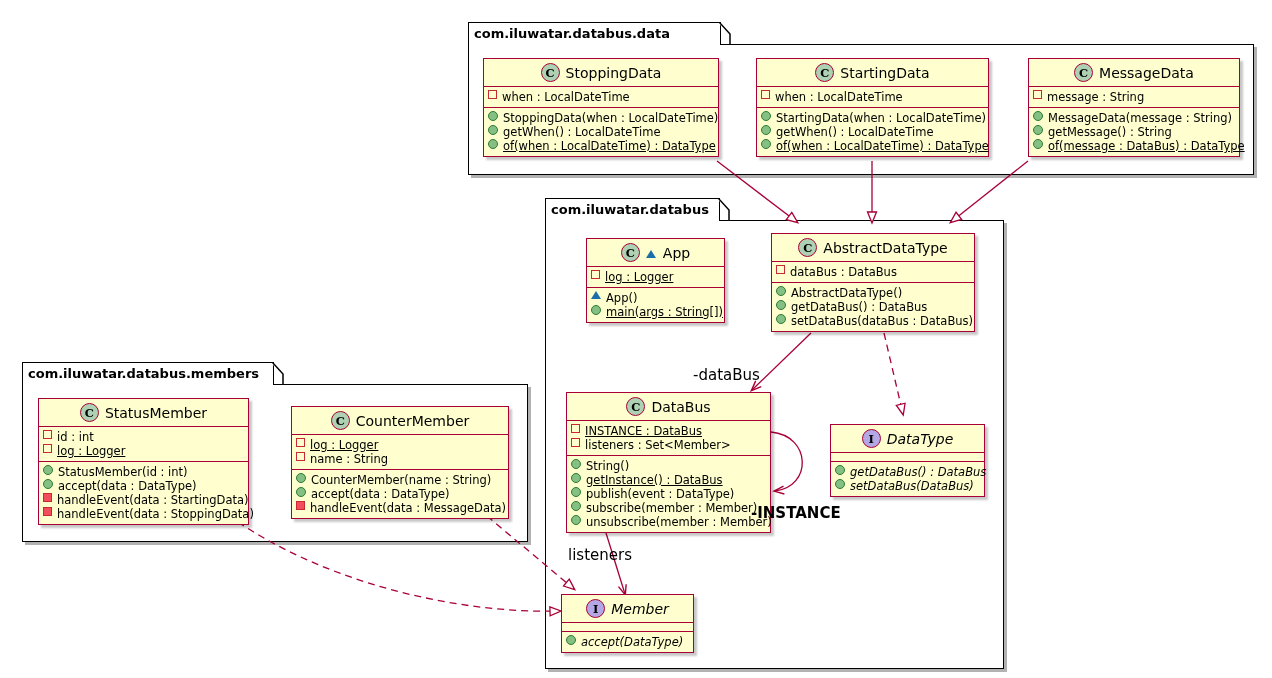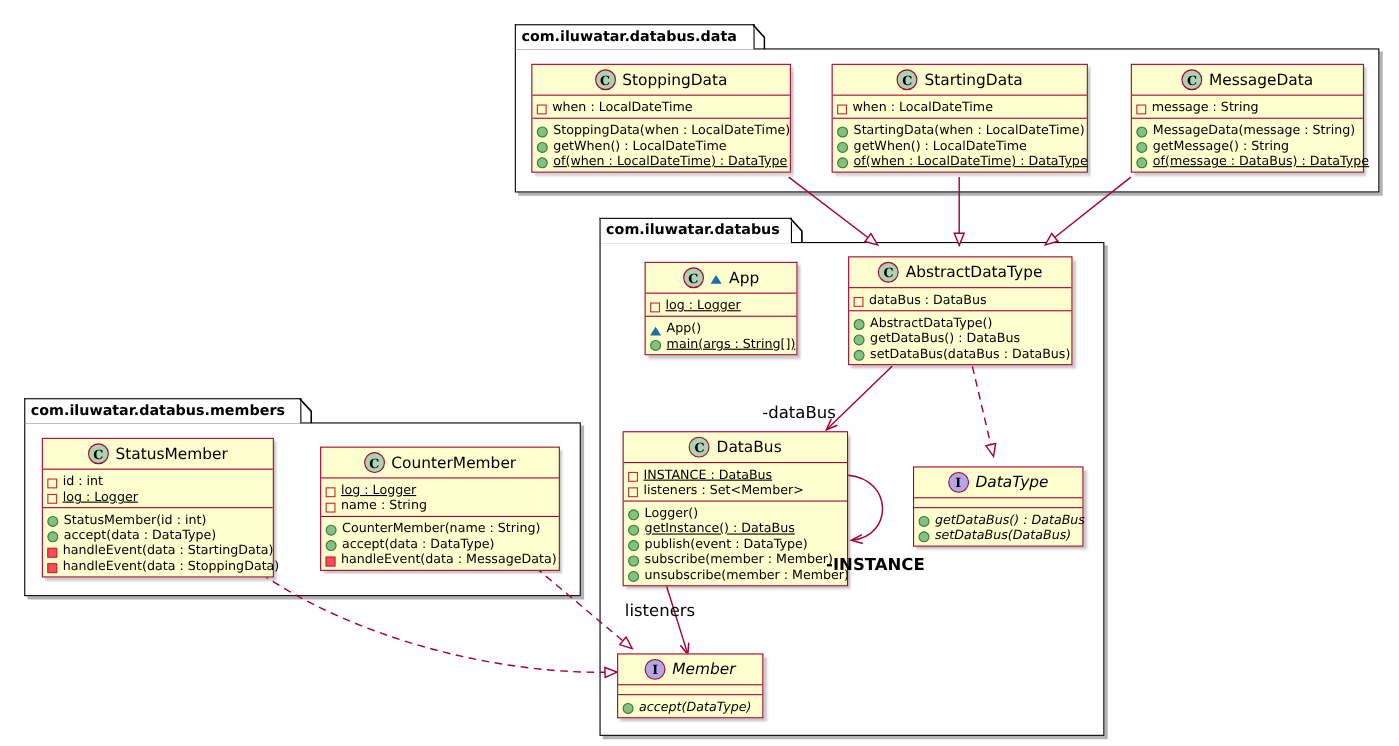--- a/index.html
+++ b/index.html
@@ -118,21 +118,21 @@
   .cls-section {
     box-sizing: border-box;
     padding: 3px 5px 3px 4px;
     border-bottom: 1.3px solid #a80036;
   }
   .cls-section:last-child { border-bottom: none; }
   .cls-section.empty { height: 9px; padding: 0; }
 
   .member-row {
     display: flex;
-    align-items: flex-end;
+    align-items: flex-start;
     gap: 5px;
     height: 14px;
     white-space: nowrap;
   }
   .member-text { line-height: 14px; }
   .member-text.underline { text-decoration: underline; }
   .member-text.italic { font-style: italic; }
 
   
   .vis {
@@ -182,21 +182,21 @@
     color: #000000;
     white-space: nowrap;
     font-family: "DejaVu Sans", "Liberation Sans", sans-serif;
   }
 </style>
 </head>
 <body>
 
 <div id="diagram">
 
-  <div class="package-tab" style="left:468px; top:22px; width:218px;">
+  <div class="package-tab" style="left:468px; top:22px; width:253px;">
     <span>com.iluwatar.databus.data</span>
     <span class="tab-slant">
       <svg width="12" height="24" viewBox="0 0 12 24">
           <path d="M0,0 L11,12 L11,23" fill="#ffffff" stroke="#000000" stroke-width="1.5"></path>
         </svg>
     </span>
   </div>
   <div class="package" style="left:468px; top:44px; width:786px; height:131px;"></div>
 
   <div class="package-tab" style="left:545px; top:198px; width:175px;">
@@ -397,21 +397,21 @@
         <span class="member-text underline">INSTANCE : DataBus</span>
       </div>
       <div class="member-row">
         <span class="vis private-field"></span>
         <span class="member-text">listeners : Set&lt;Member&gt;</span>
       </div>
     </div>
     <div class="cls-section">
       <div class="member-row">
         <span class="vis public-method"></span>
-        <span class="member-text">Logger()</span>
+        <span class="member-text">String()</span>
       </div>
       <div class="member-row">
         <span class="vis public-method"></span>
         <span class="member-text underline">getInstance() : DataBus</span>
       </div>
       <div class="member-row">
         <span class="vis public-method"></span>
         <span class="member-text">publish(event : DataType)</span>
       </div>
       <div class="member-row">

